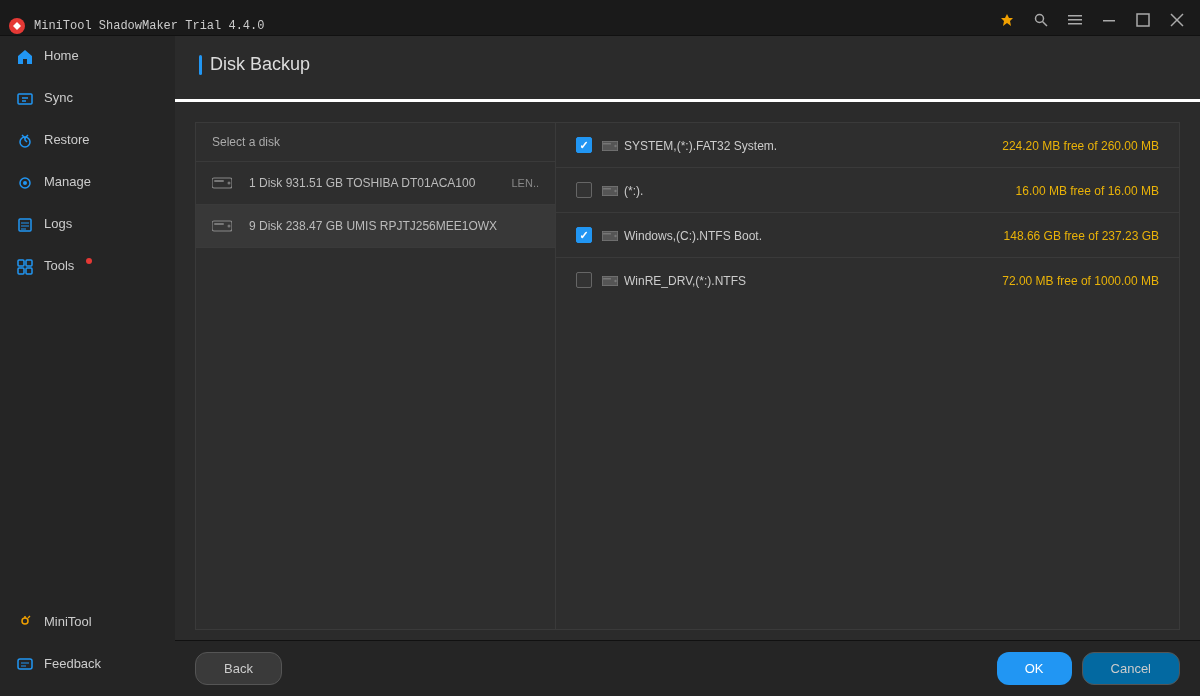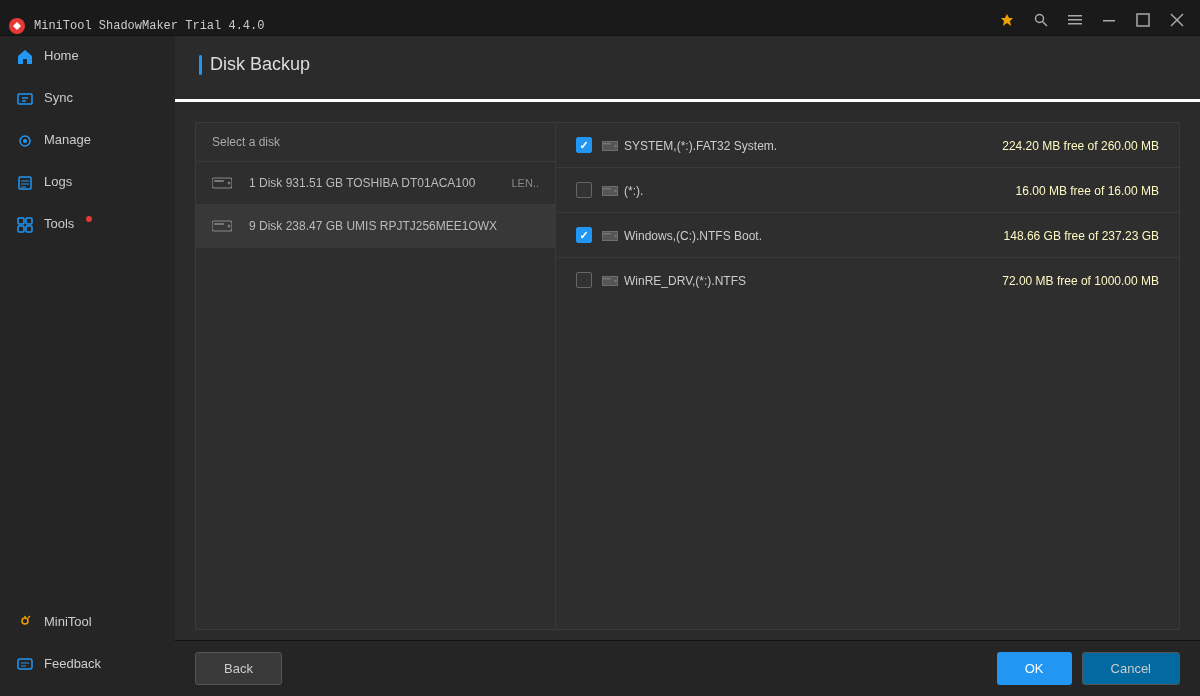--- a/index.html
+++ b/index.html
@@ -244,38 +244,38 @@
       border-radius: 2px;
       display: flex;
       align-items: center;
       justify-content: center;
     }
     .partition-name {
       color: #ccc;
     }
     .partition-size {
       margin-left: auto;
-      color: #fef9c3;
+      color: #eab308;
       font-size: 12px;
     }
 
     
     #bottom-bar {
       height: 56px;
       background: #252525;
       display: flex;
       align-items: center;
       padding: 0 20px;
       border-top: 1px solid #111;
       flex-shrink: 0;
     }
     .btn {
       padding: 8px 28px;
       border: none;
-      border-radius: 3px;
+      border-radius: 12px;
       font-size: 13px;
       cursor: pointer;
       font-family: inherit;
     }
     .btn-secondary {
       background: #3a3a3a;
       color: #ccc;
       border: 1px solid #555;
     }
     .btn-primary {
@@ -357,20 +357,30 @@
     </div>
     <div class="sidebar-item">
       <div class="sidebar-icon">
         <svg width="16" height="16" viewBox="0 0 16 16">
             <rect x="1" y="3" width="14" height="10" rx="1" fill="none" stroke="#2196f3" stroke-width="1.5"></rect>
             <line x1="5" y1="7" x2="11" y2="7" stroke="#2196f3" stroke-width="1.5"></line>
             <line x1="5" y1="10" x2="9" y2="10" stroke="#2196f3" stroke-width="1.5"></line>
           </svg>
       </div>
       <span>Sync</span>
+    </div>
+    <div class="sidebar-item">
+      <div class="sidebar-icon">
+        <svg width="16" height="16" viewBox="0 0 16 16">
+            <circle cx="8" cy="9" r="5" fill="none" stroke="#2196f3" stroke-width="1.5"></circle>
+            <path d="M8 4 L8 7 L10 9" fill="none" stroke="#2196f3" stroke-width="1.5"></path>
+            <polyline points="5,2 8,5 11,2" fill="none" stroke="#2196f3" stroke-width="1.5"></polyline>
+          </svg>
+      </div>
+      <span>Restore</span>
     </div>
     <div class="sidebar-item">
       <div class="sidebar-icon">
         <svg width="16" height="16" viewBox="0 0 16 16">
             <circle cx="8" cy="8" r="5" fill="none" stroke="#2196f3" stroke-width="1.5"></circle>
             <circle cx="8" cy="8" r="2" fill="#2196f3"></circle>
           </svg>
       </div>
       <span>Manage</span>
     </div>

